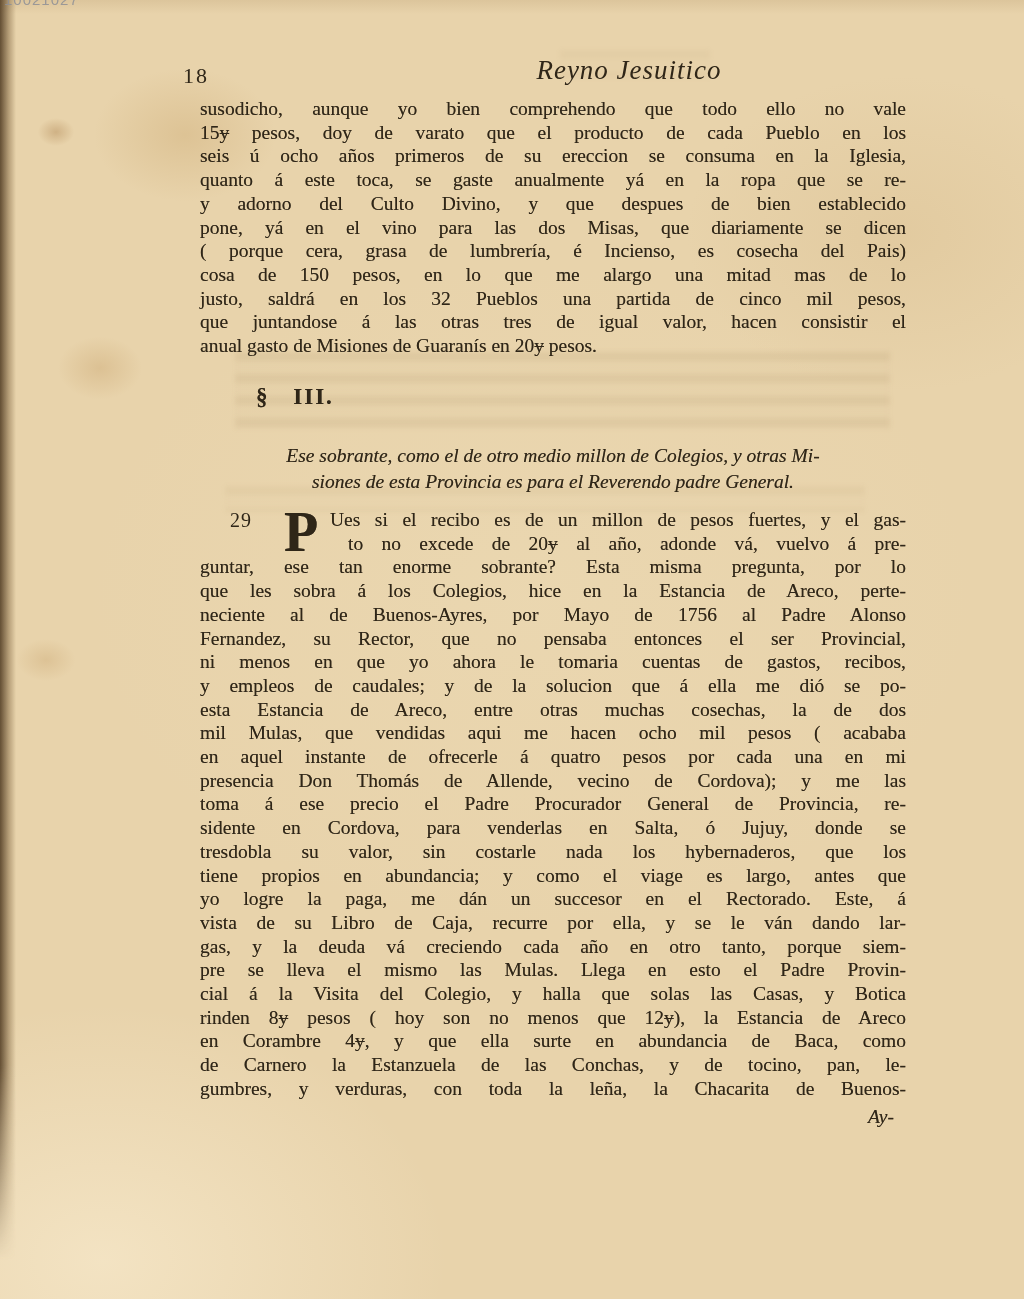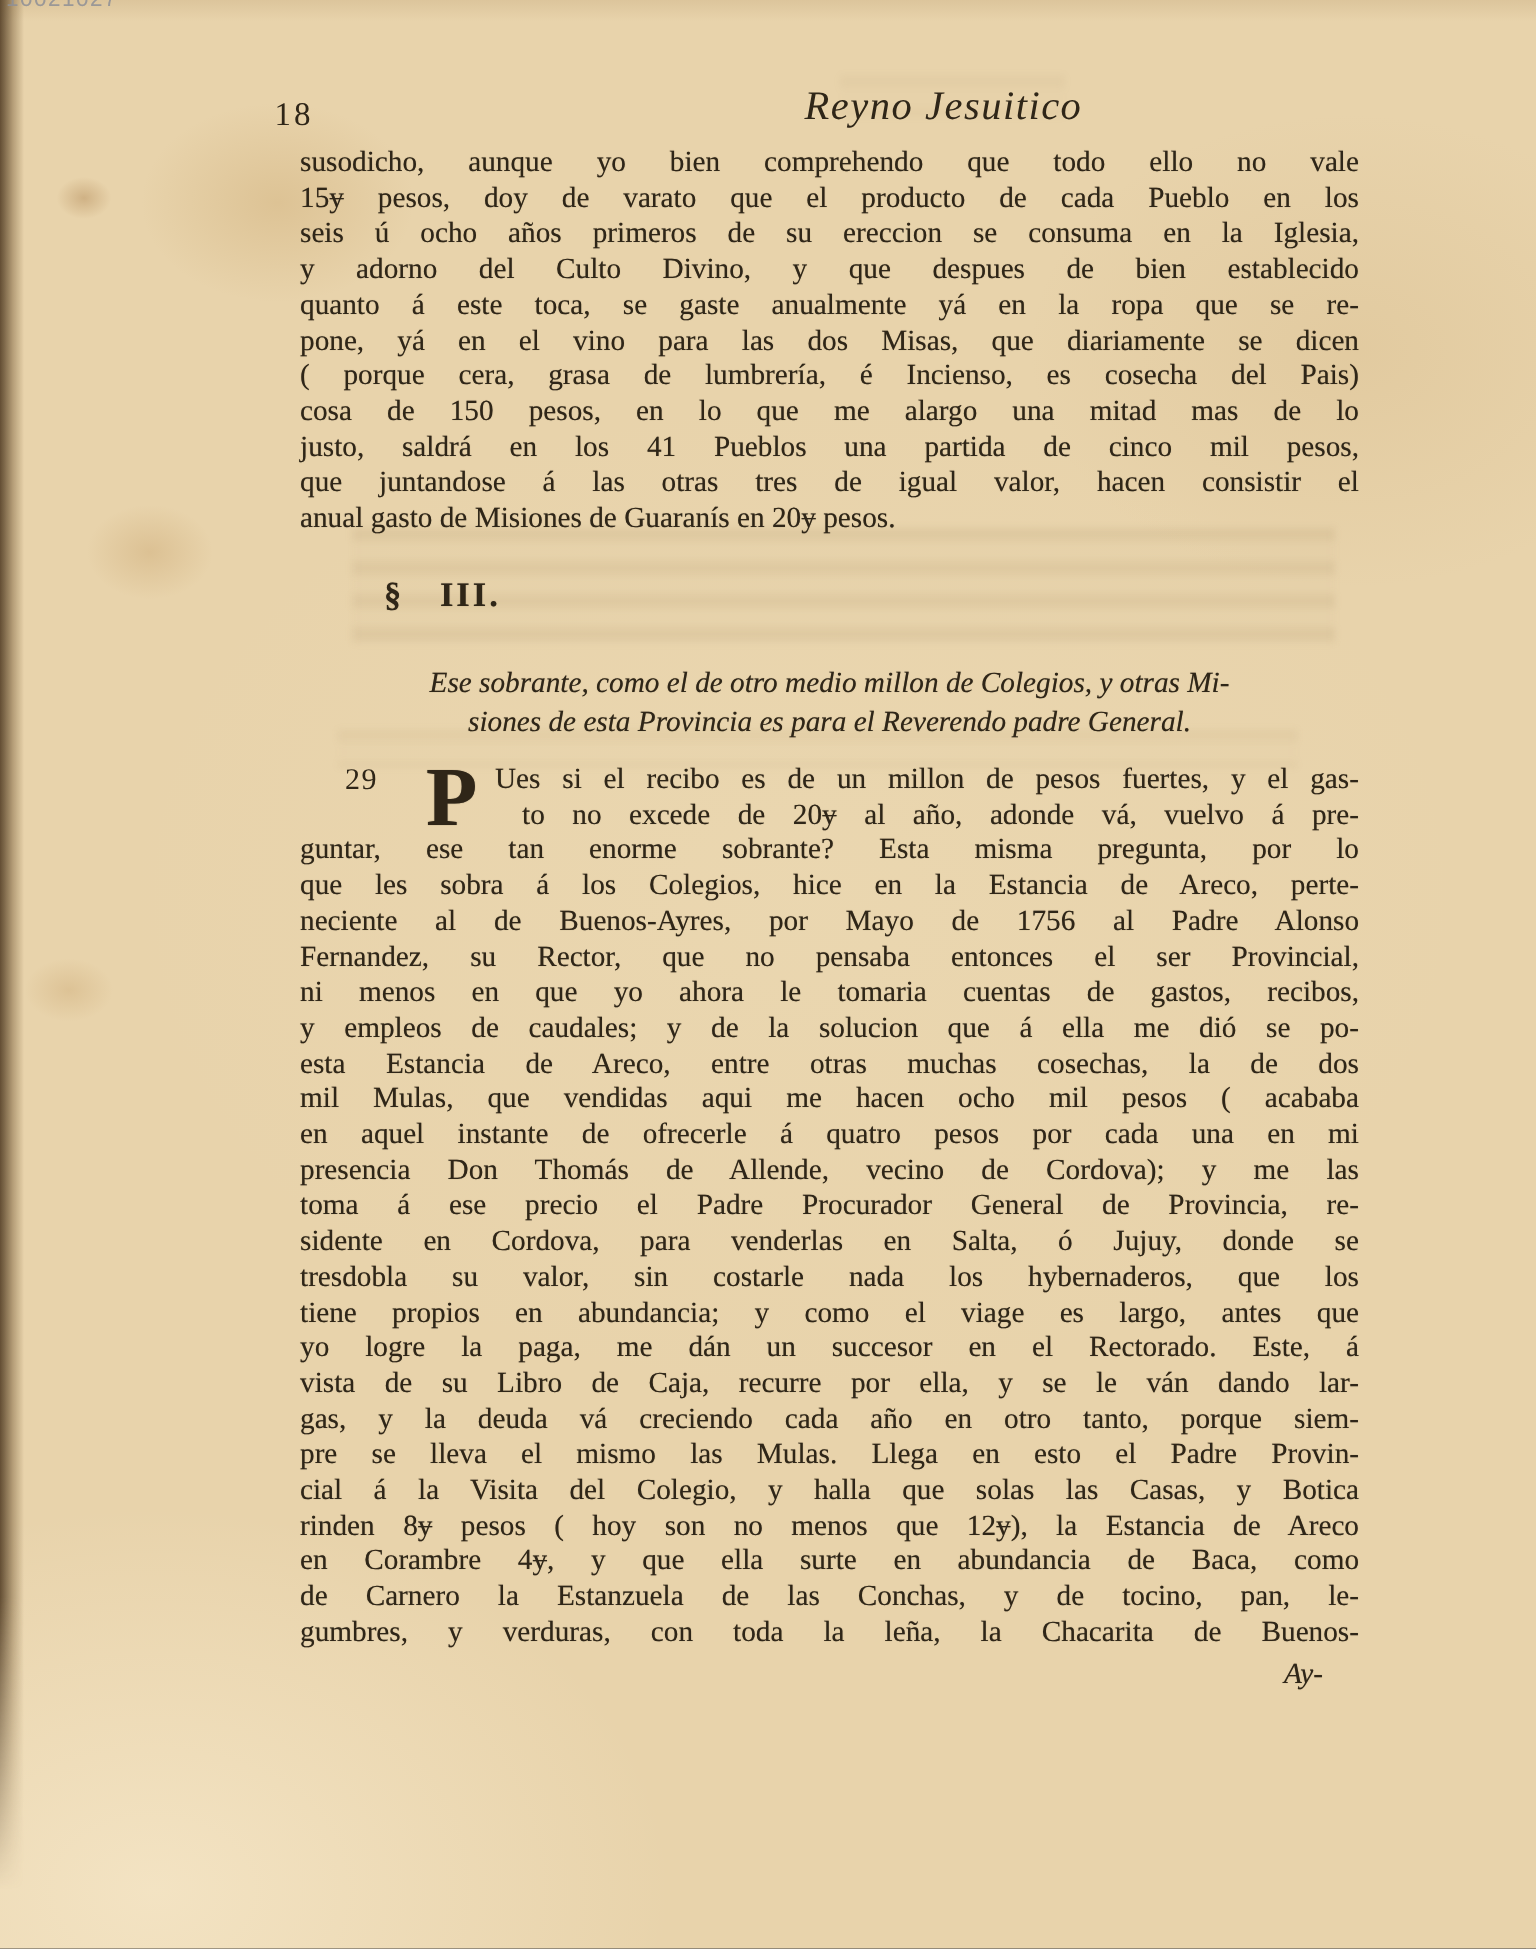--- a/index.html
+++ b/index.html
@@ -67,21 +67,21 @@
   #para29{top:508px;}
   #para29-number{
     position:absolute;left:30px;top:1px;font-size:20px;letter-spacing:1px;
   }
   #dropcap{
     position:absolute;left:84px;top:1px;
     font-size:56px;line-height:46px;font-weight:600;
     text-shadow:0 0 0.6px rgba(47,38,24,0.7);
   }
   #catchword{
-    position:absolute;left:200px;top:1106px;width:706px;
+    position:absolute;left:212px;top:1106px;width:706px;
     text-align:right;padding-right:24px;box-sizing:border-box;
     font-size:19.5px;font-style:italic;
     text-shadow:0 0 0.5px rgba(47,38,24,0.55);
   }
 </style>
 </head>
 <body>
 
 <div id="page">
 
@@ -94,26 +94,26 @@
   <div class="ghost" style="left:560px;top:50px;width:150px;height:28px;opacity:.5;"></div>
 
   <div id="header-pagenum">18</div>
 
   <div id="header-title">Reyno Jesuitico</div>
 
   <div id="intro" class="column">
       <div class="tline"><span>susodicho, aunque yo bien comprehendo que todo ello no vale</span></div>
       <div class="tline"><span>15ɏ pesos, doy de varato que el producto de cada Pueblo en los</span></div>
       <div class="tline"><span>seis ú ocho años primeros de su ereccion se consuma en la Iglesia,</span></div>
+      <div class="tline"><span>quanto á este toca, se gaste anualmente yá en la ropa que se re-</span></div>
       <div class="tline"><span>y adorno del Culto Divino, y que despues de bien establecido</span></div>
-      <div class="tline"><span>quanto á este toca, se gaste anualmente yá en la ropa que se re-</span></div>
       <div class="tline"><span>pone, yá en el vino para las dos Misas, que diariamente se dicen</span></div>
       <div class="tline"><span>( porque cera, grasa de lumbrería, é Incienso, es cosecha del Pais)</span></div>
       <div class="tline"><span>cosa de 150 pesos, en lo que me alargo una mitad mas de lo</span></div>
-      <div class="tline"><span>justo, saldrá en los 41 Pueblos una partida de cinco mil pesos,</span></div>
+      <div class="tline"><span>justo, saldrá en los 32 Pueblos una partida de cinco mil pesos,</span></div>
       <div class="tline"><span>que juntandose á las otras tres de igual valor, hacen consistir el</span></div>
       <div class="tline last"><span>anual gasto de Misiones de </span><span class="it">Guaranís</span><span> en 20ɏ pesos.</span></div>
     </div>
 
   <div id="section-heading">§ III.</div>
 
   <div id="subtitle" class="column">
       <div class="tline center"><span class="it">Ese sobrante, como el de otro medio millon de Colegios, y otras Mi-</span></div>
       <div class="tline center"><span class="it">siones de esta Provincia es para el Reverendo padre General.</span></div>
     </div>

